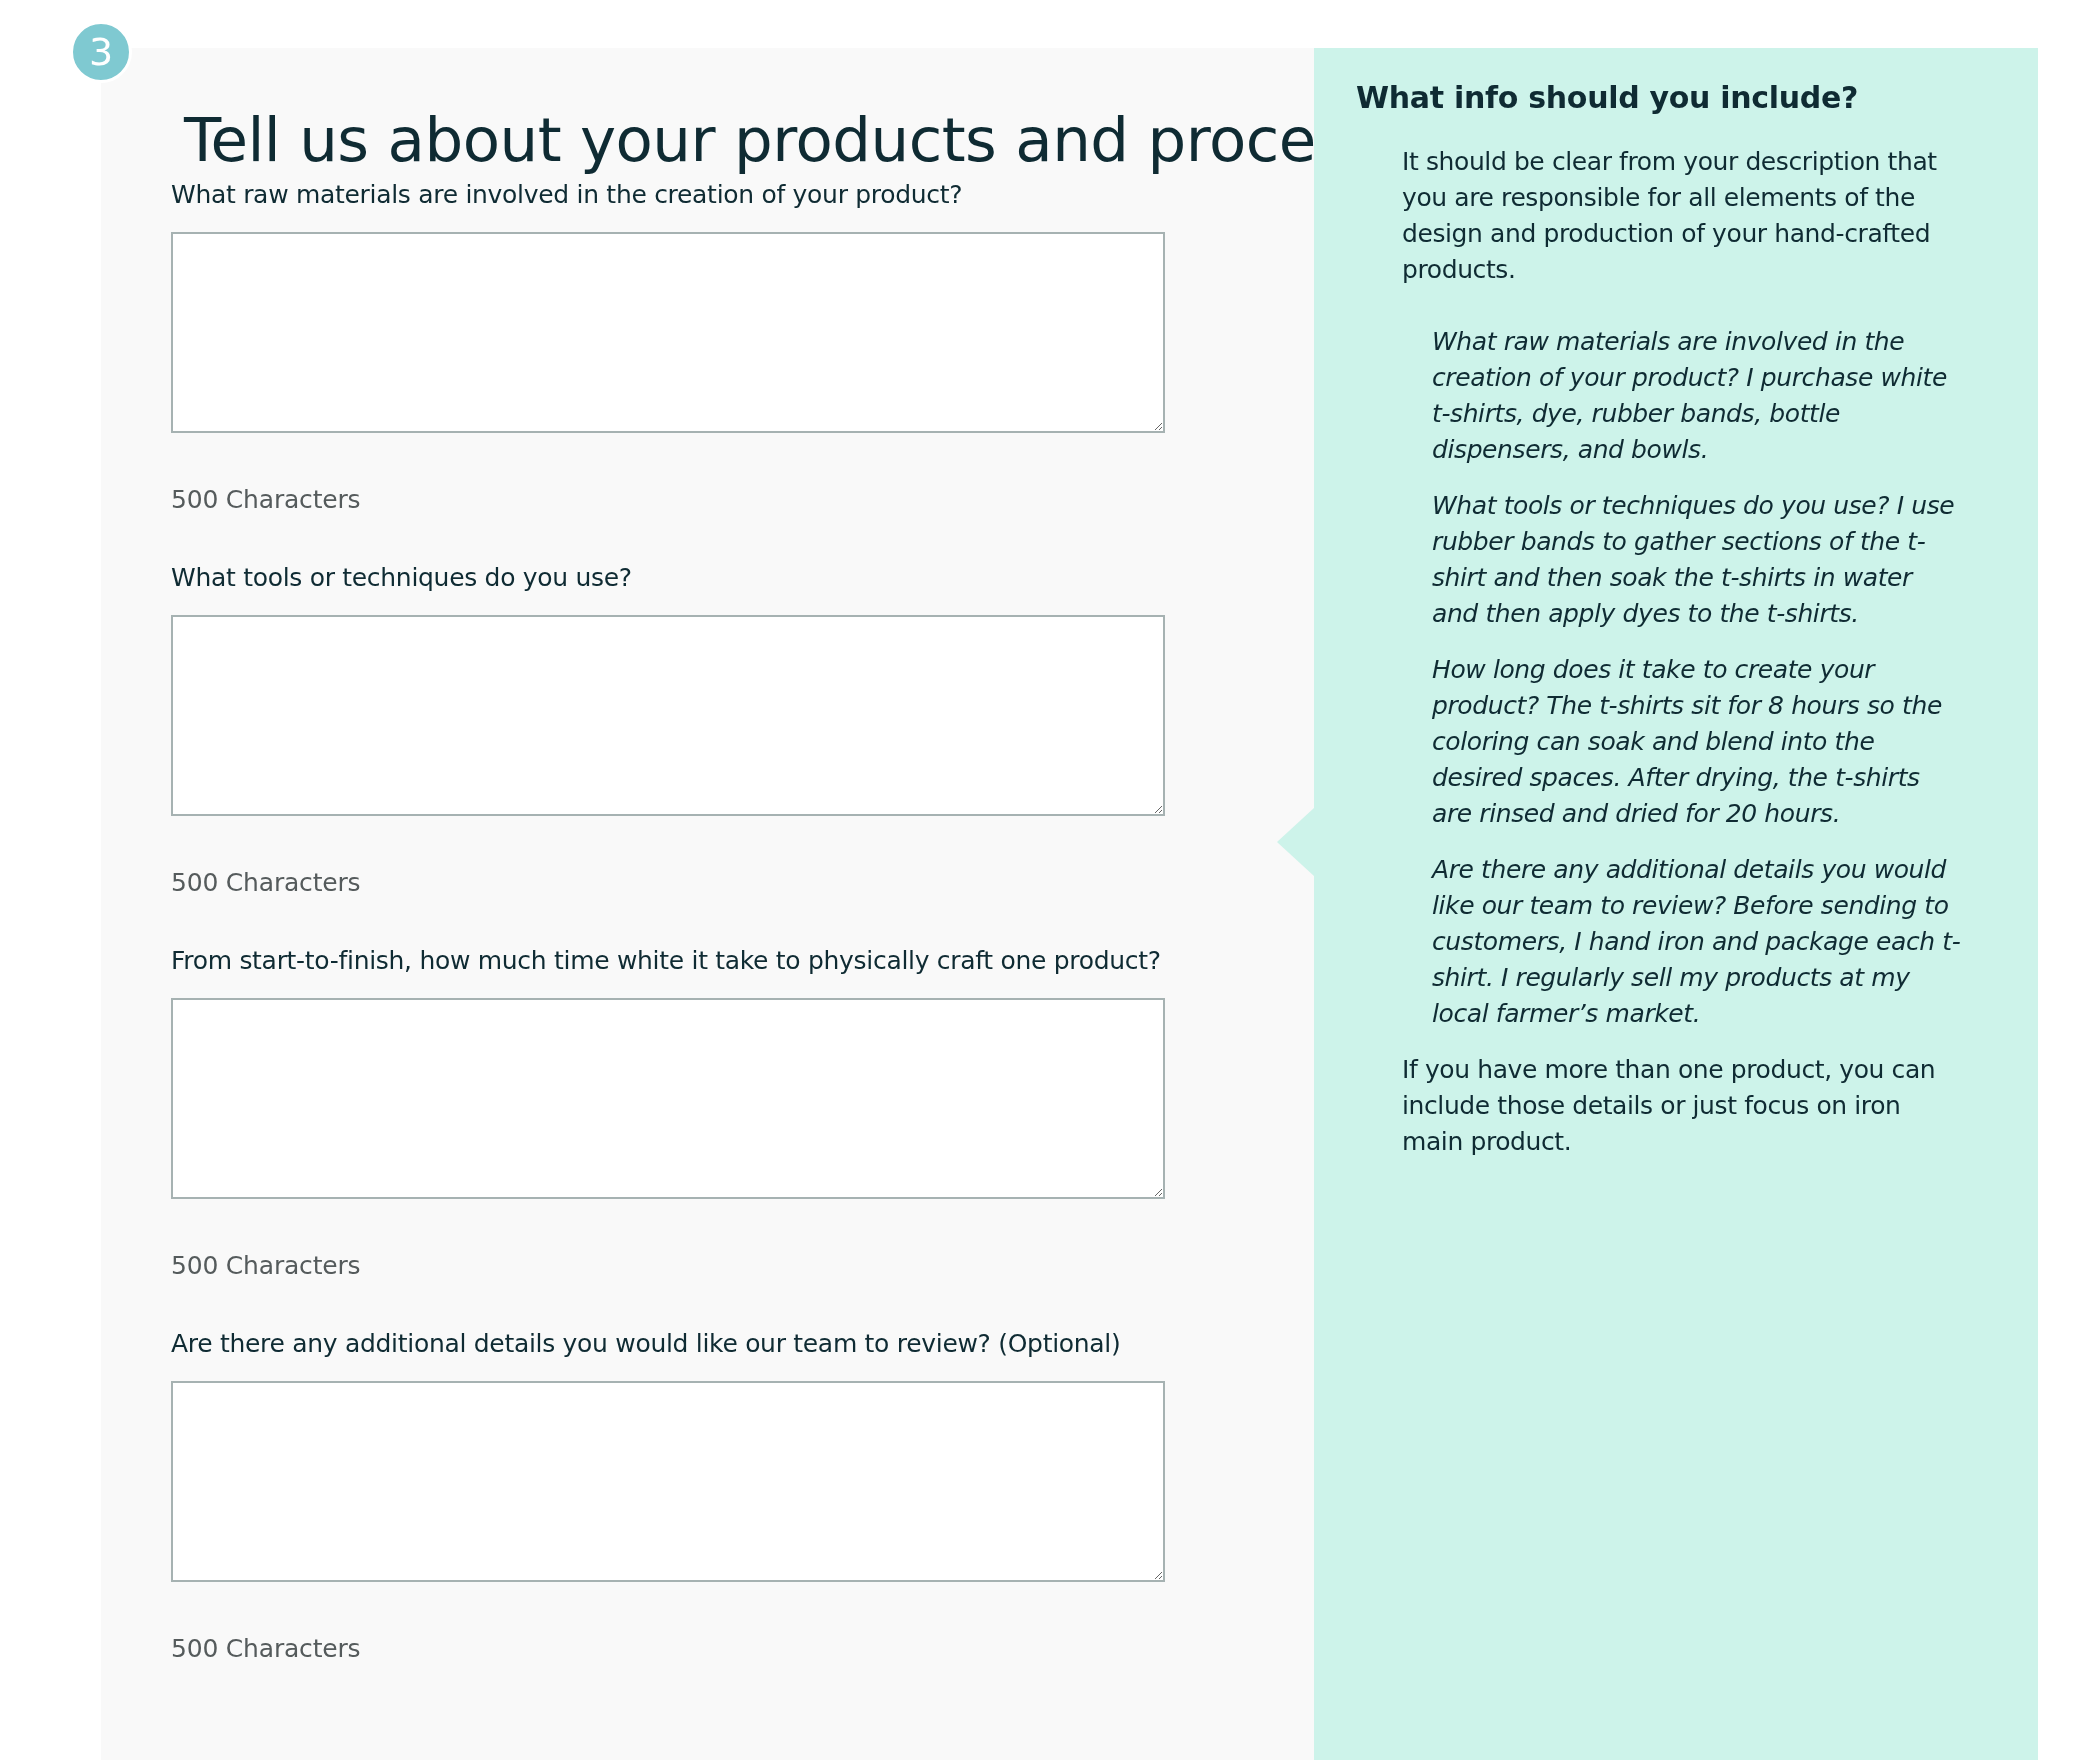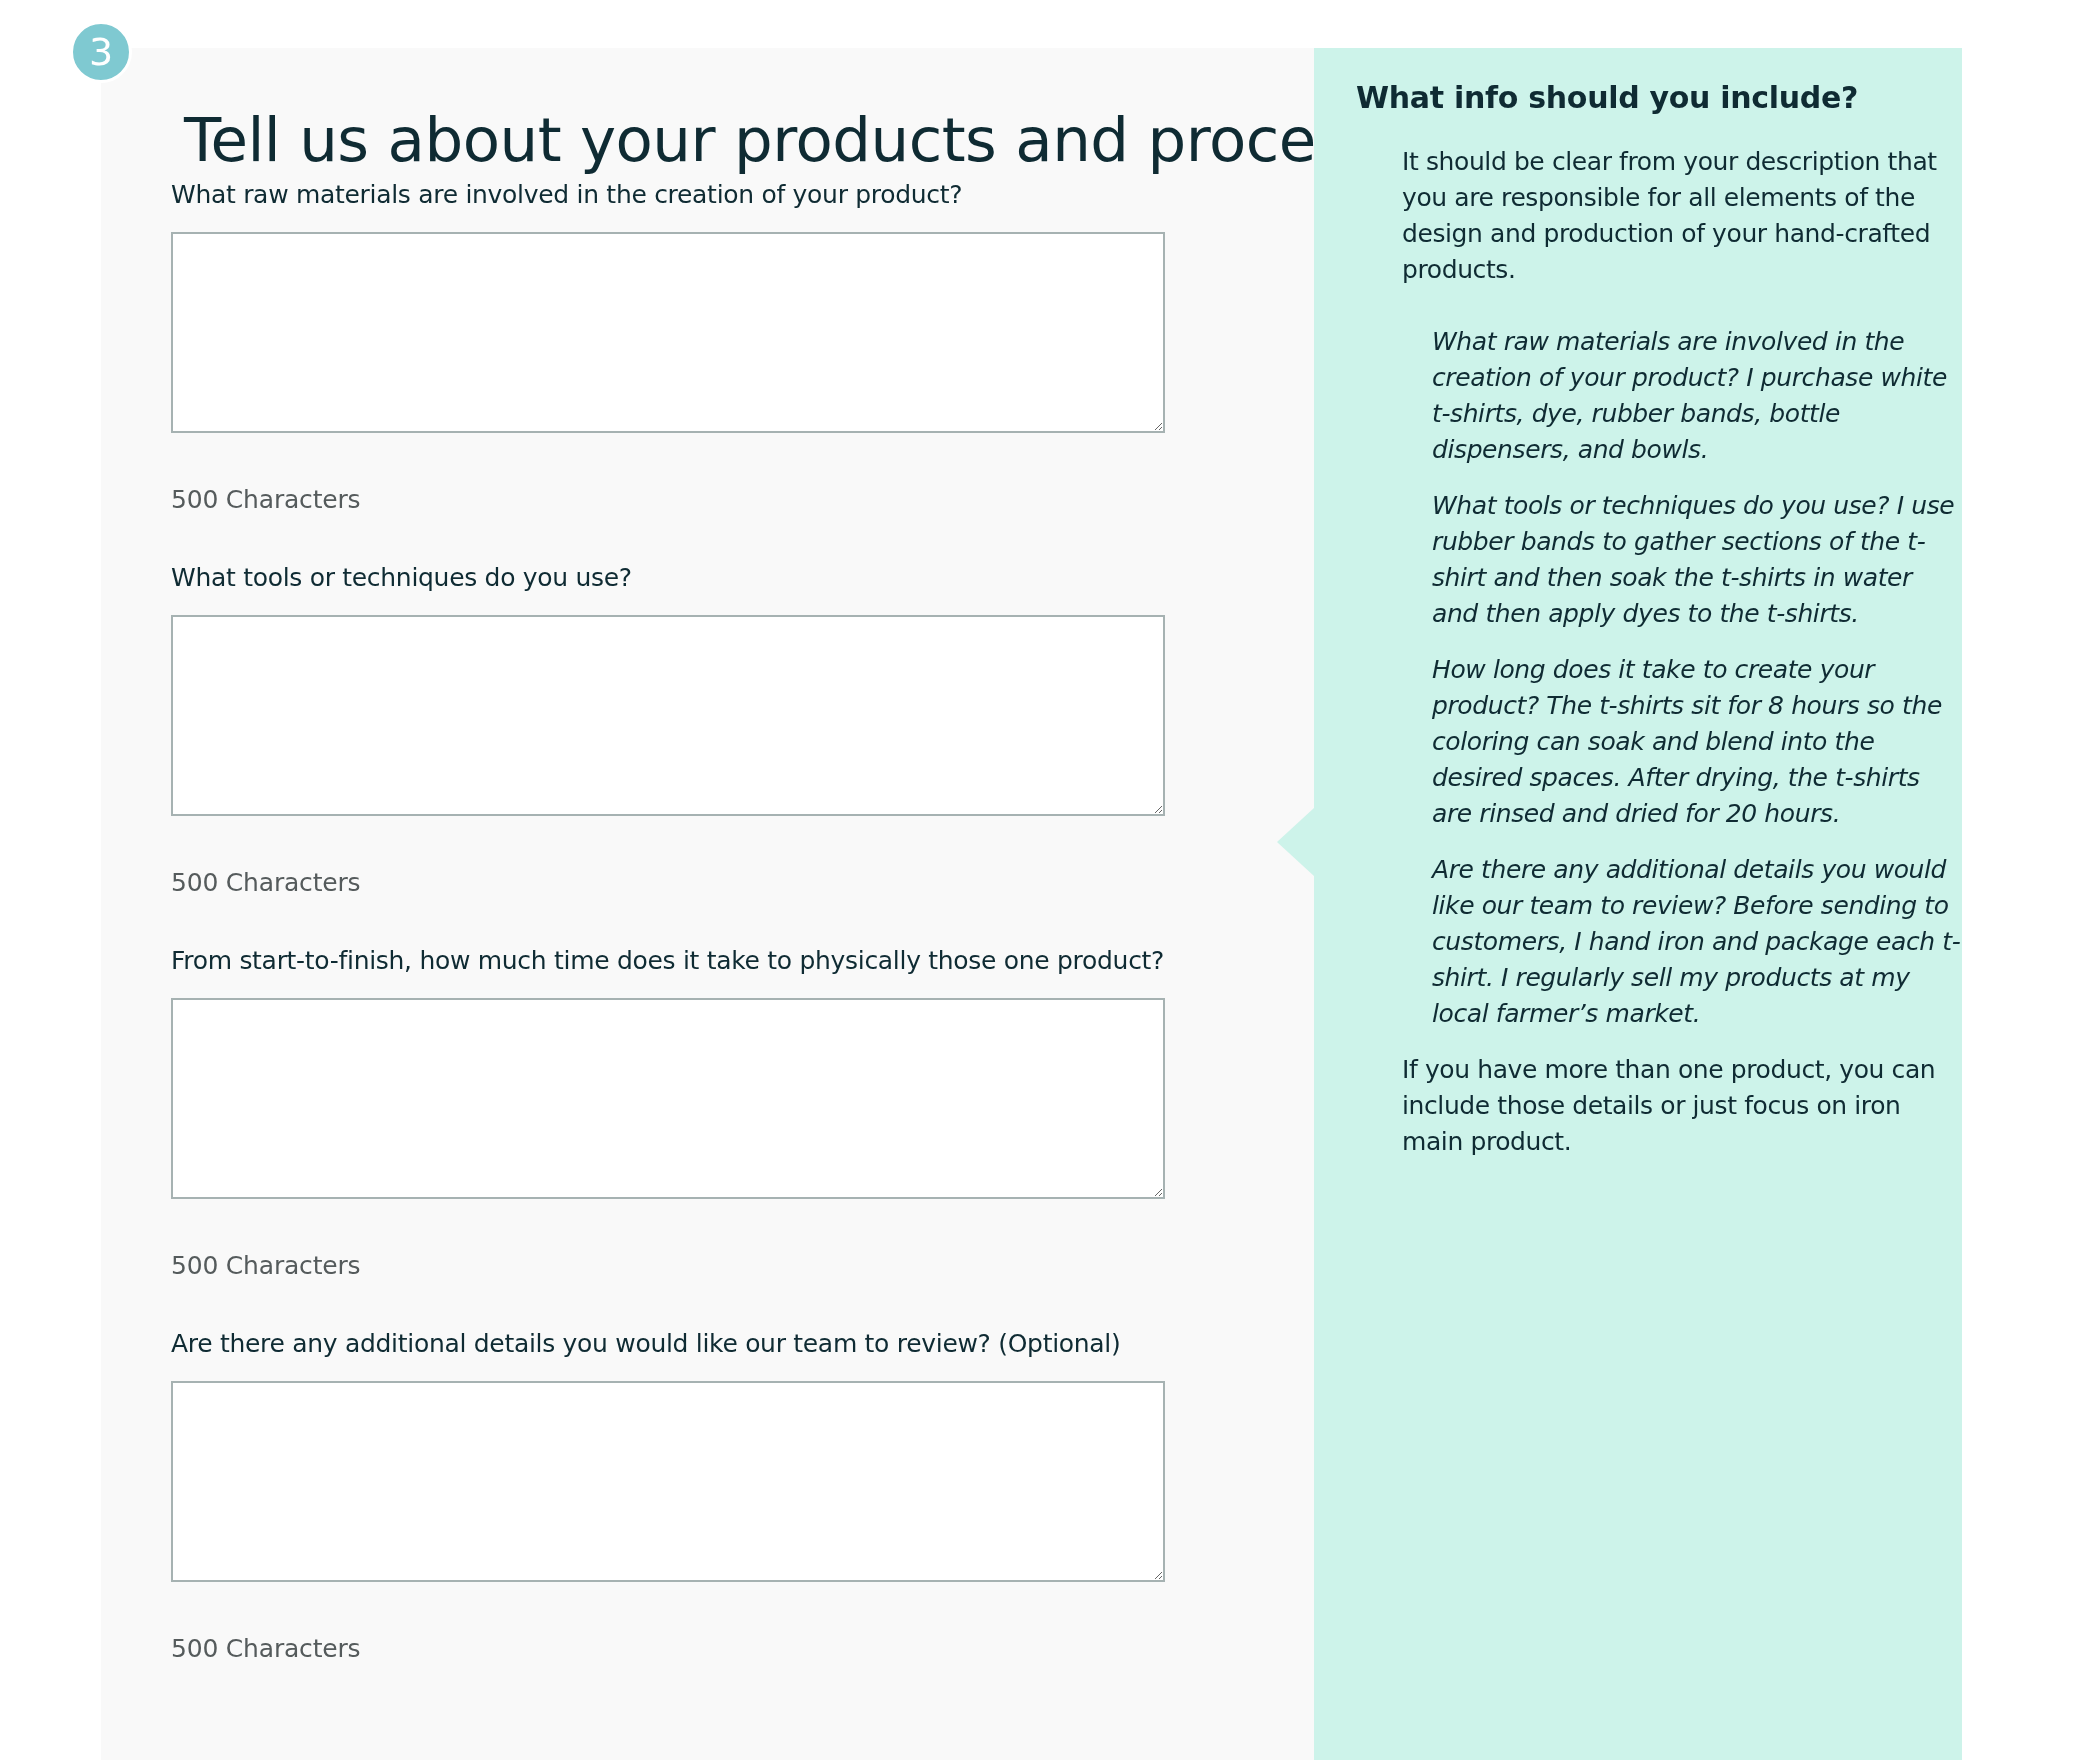--- a/index.html
+++ b/index.html
@@ -85,21 +85,21 @@
       text-align: left;
       font-size: 25px;
       line-height: 34px;
       color: #555b5c;
       letter-spacing: -0.2px;
     }
     .help-panel {
       position: absolute;
       left: 1314px;
       top: 48px;
-      width: 648px;
+      width: 724px;
       height: 1712px;
       background: #cdf3ea;
     }
     .help-arrow {
       position: absolute;
       left: -37px;
       top: 760px;
       width: 0;
       height: 0;
       border-top: 34px solid transparent;
@@ -162,21 +162,21 @@
     <span class="char-count">500 Characters</span>
   </div>
 
   <div class="question" style="top: 513px;">
     <label class="question-label" for="q2">What tools or techniques do you use?</label>
     <textarea id="q2" style=""></textarea>
     <span class="char-count">500 Characters</span>
   </div>
 
   <div class="question" style="top: 896px;">
-    <label class="question-label" for="q3">From start-to-finish, how much time does it take to physically those one product?</label>
+    <label class="question-label" for="q3">From start-to-finish, how much time white it take to physically craft one product?</label>
     <textarea id="q3" style=""></textarea>
     <span class="char-count">500 Characters</span>
   </div>
 
   <div class="question" style="top: 1279px;">
     <label class="question-label" for="q4">Are there any additional details you would like our team to review? (Optional)</label>
     <textarea id="q4" style=""></textarea>
     <span class="char-count">500 Characters</span>
   </div>
 </section>

